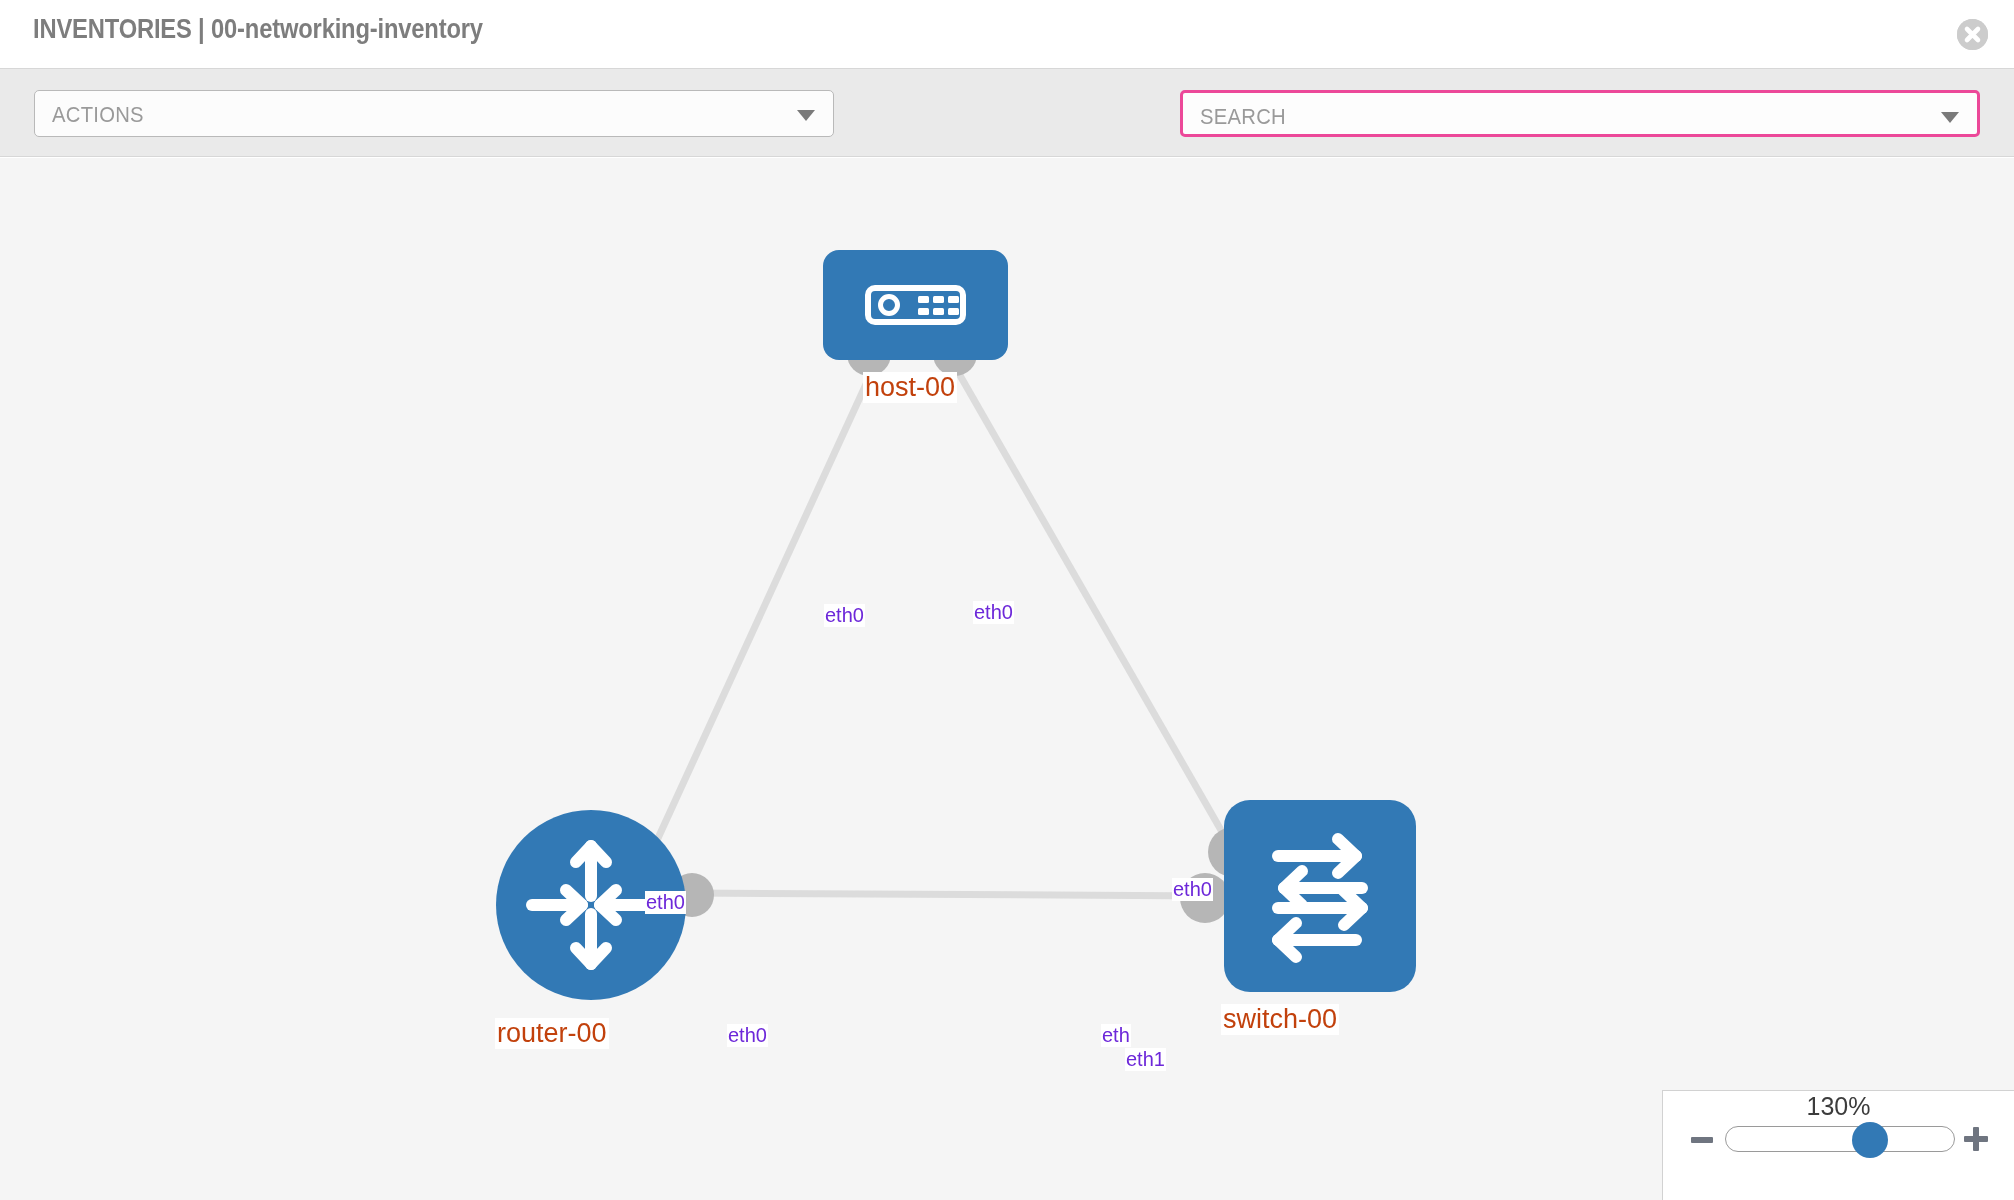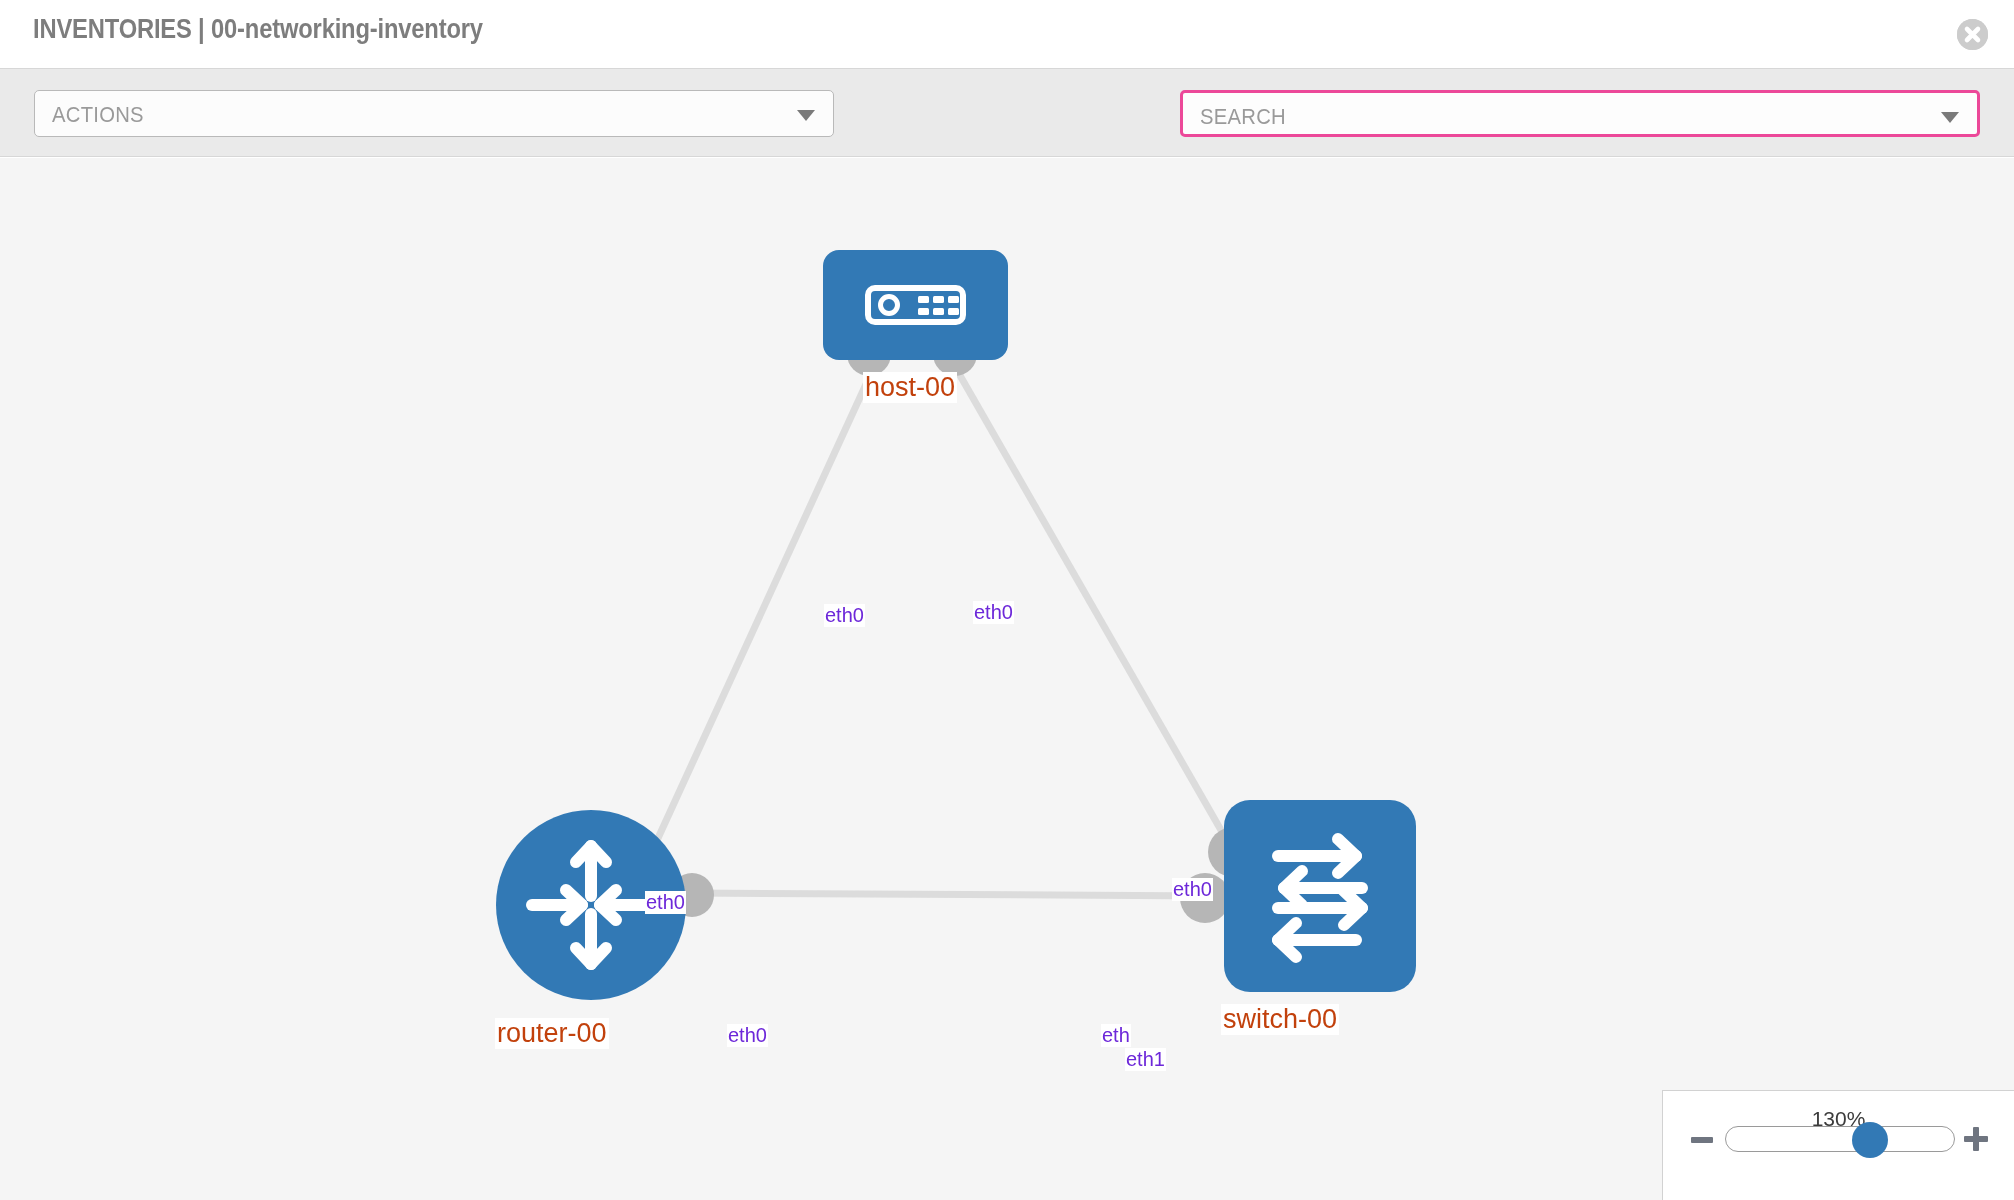--- a/index.html
+++ b/index.html
@@ -131,23 +131,23 @@
 
   
   .zoom-widget {
     position: absolute; right: 0; bottom: 0;
     width: 352px; height: 110px;
     background: #ffffff;
     border-top: 1px solid #d2d2d2;
     border-left: 1px solid #d2d2d2;
   }
   .zoom-pct {
-    position: absolute; top: 16px; left: 0; width: 100%;
+    position: absolute; top: 1px; left: 0; width: 100%;
     text-align: center;
-    font-size: 21px; color: #3c3c3c;
+    font-size: 25px; color: #3c3c3c;
   }
   .zoom-minus {
     position: absolute; left: 28px; top: 46px;
     width: 22px; height: 6px; background: #6f7580;
     border-radius: 1px; cursor: pointer;
   }
   .zoom-track {
     position: absolute; left: 62px; top: 35px;
     width: 230px; height: 26px;
     background: #ffffff;

